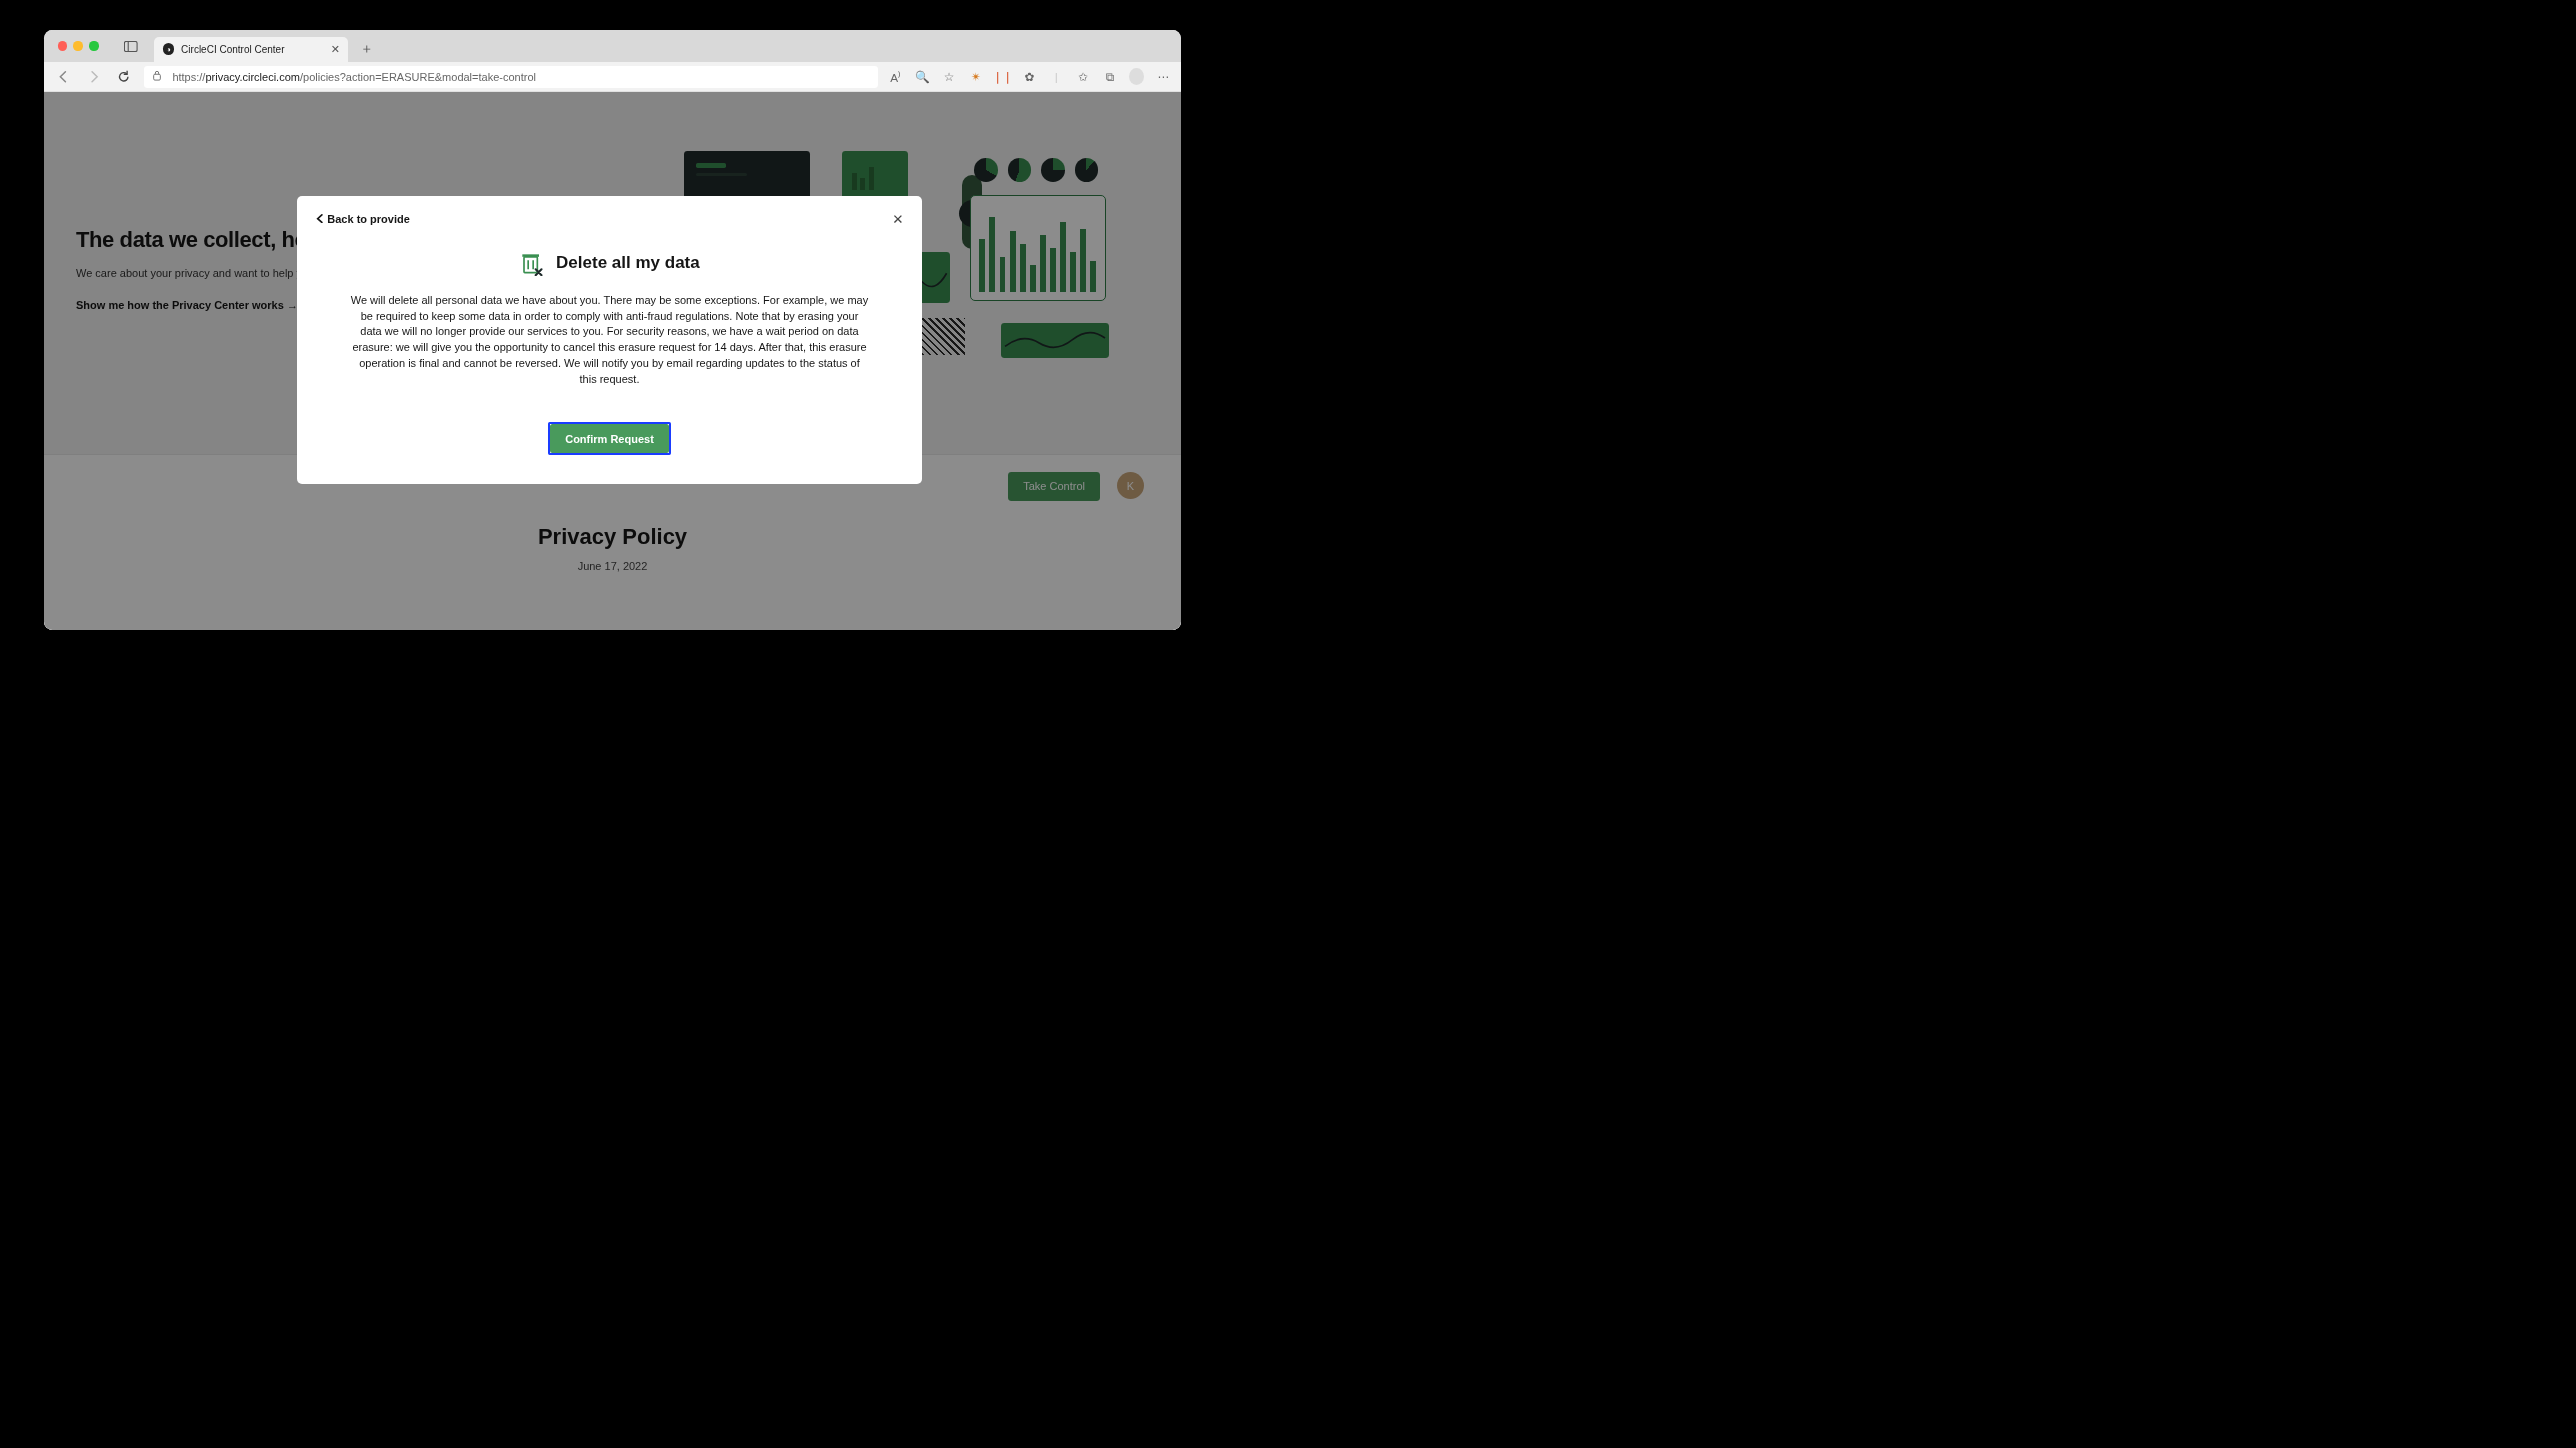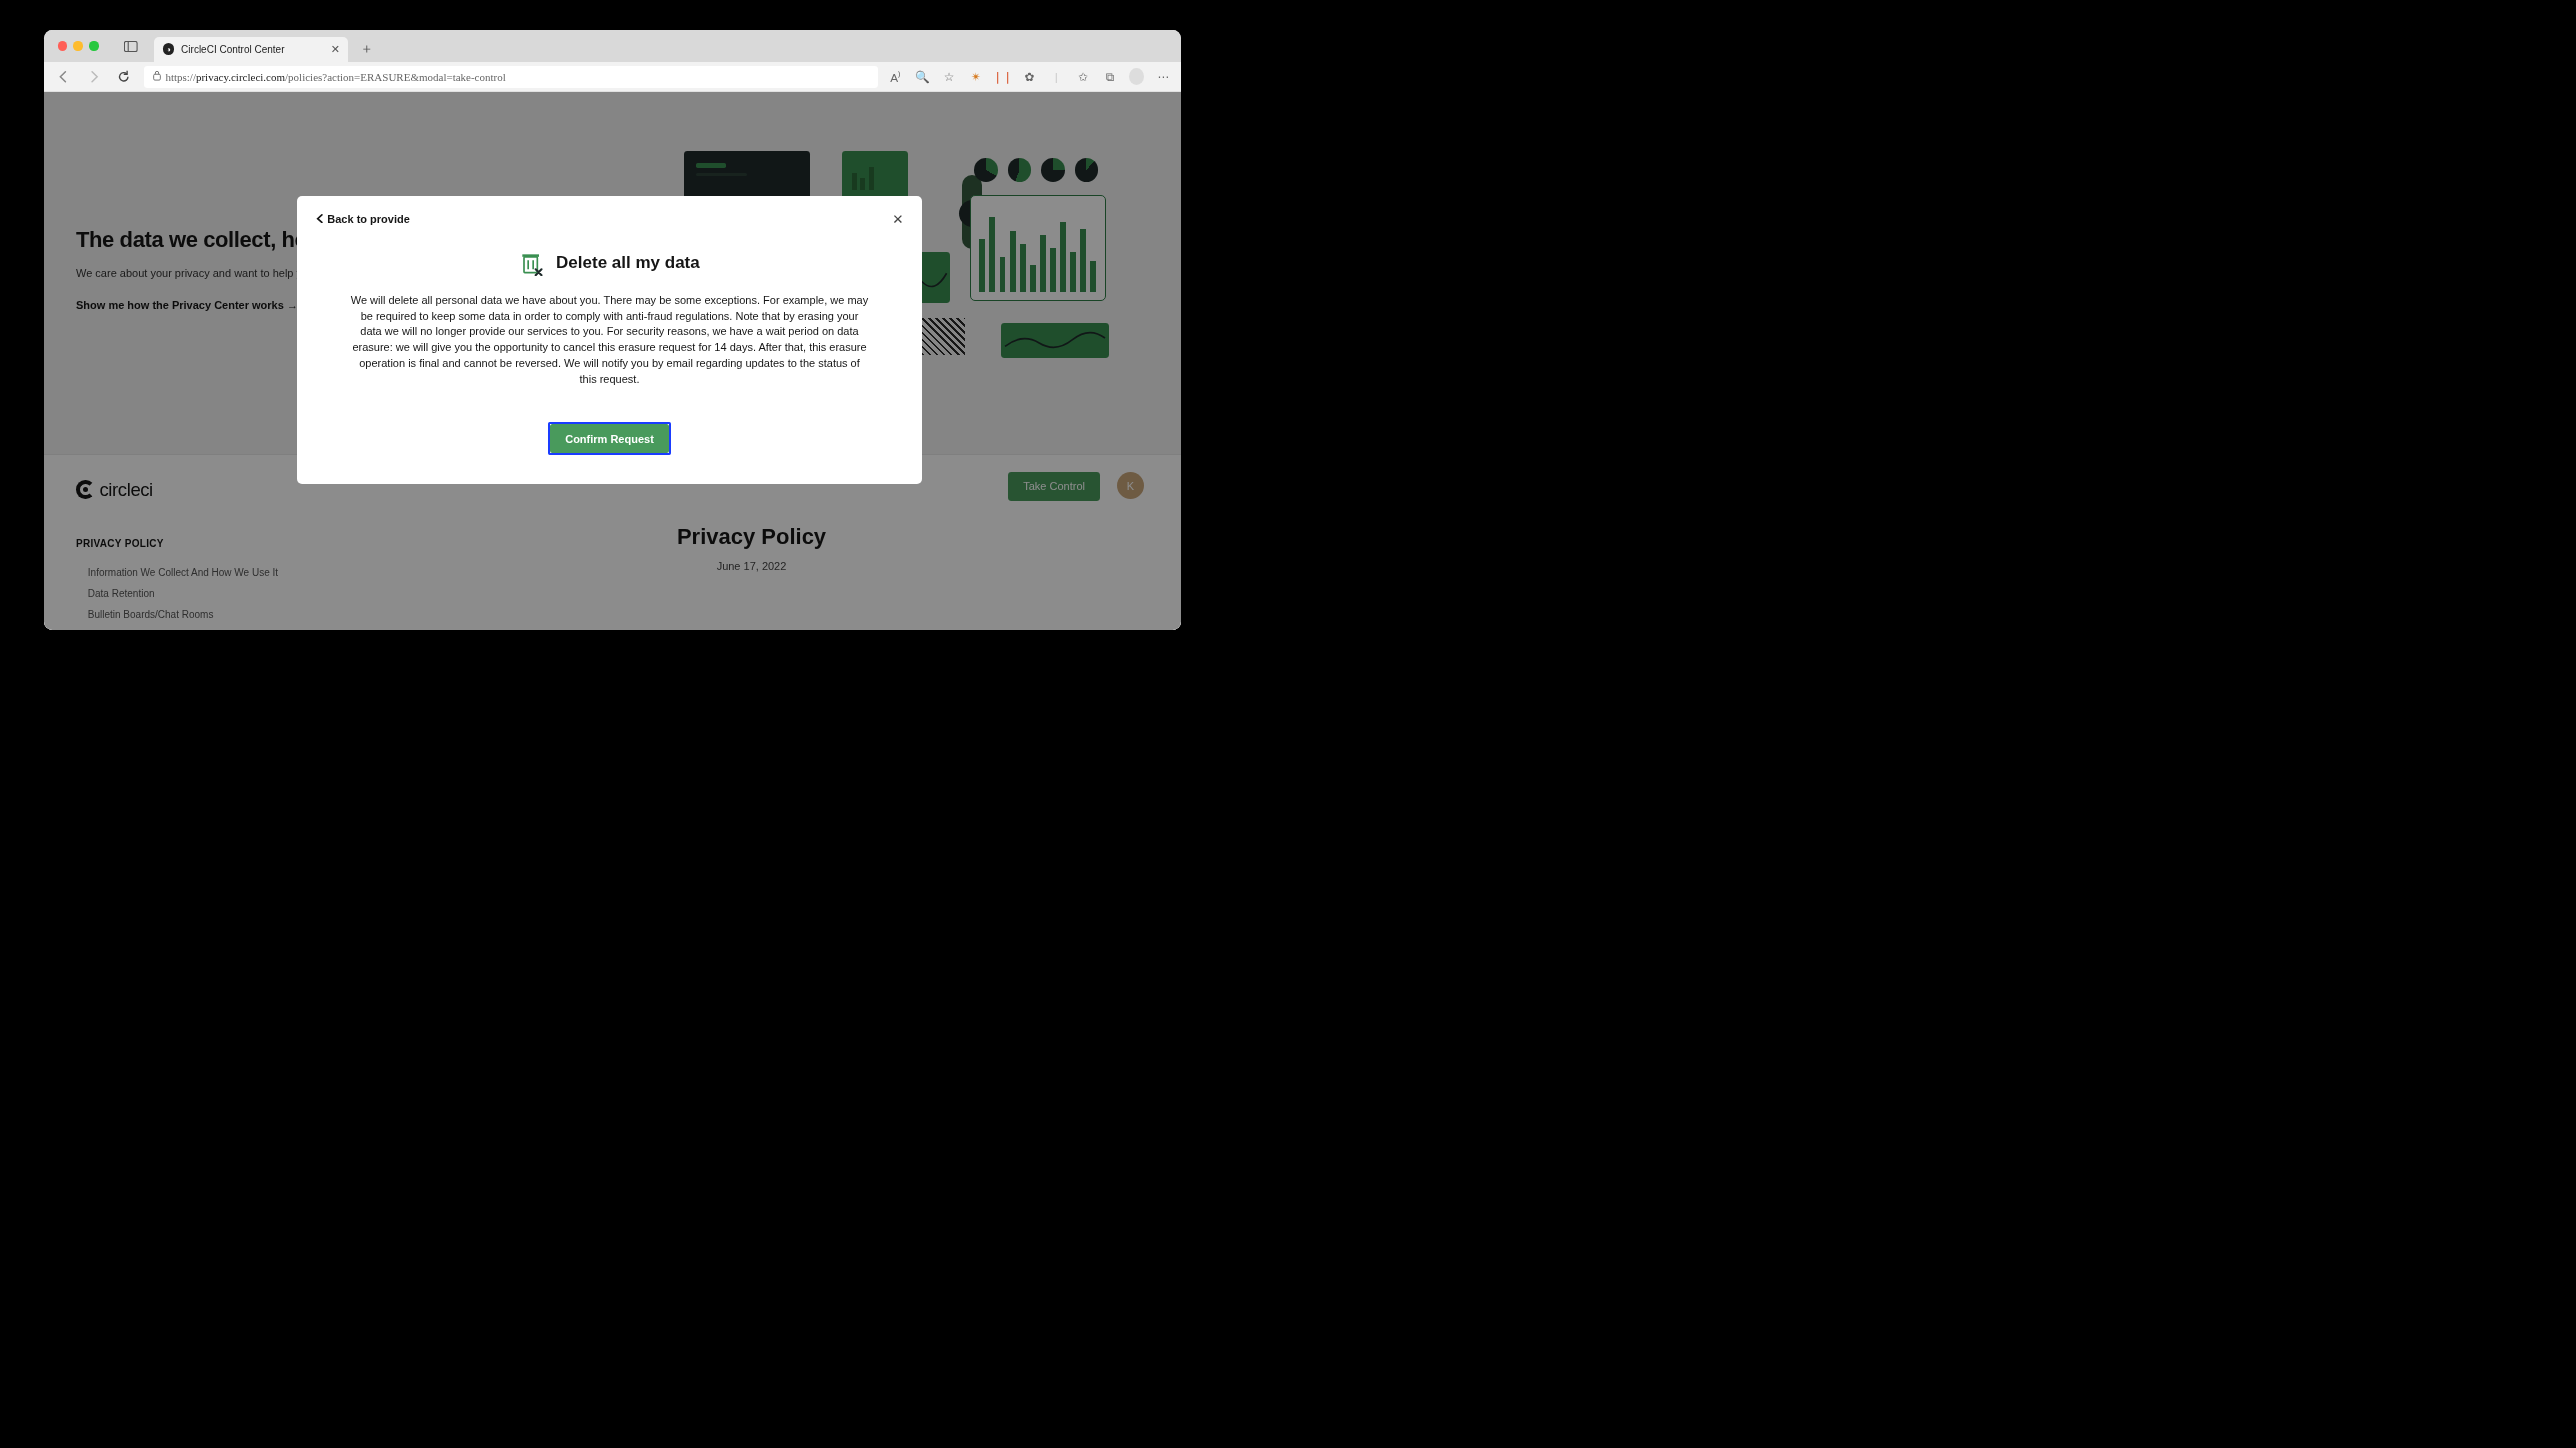--- a/index.html
+++ b/index.html
@@ -71,24 +71,23 @@
     .nav-btn.active { color:#444; }
     .url-field {
       flex:1;
       height: 22px;
       background:#fff;
       border:none;
       border-radius:3.4px;
       display:flex;
       align-items:center;
       padding: 0 8.4px;
-      gap:3px;
+      gap:10px;
       font-size:11px;
       color:#666;
-      font-family:Liberation Serif, serif;
     }
     .url-text .bold { color:#222; font-weight:500; }
     .url-icons { display:flex; gap:11.8px; align-items:center; color:#666; }
     .url-icons .icn { width:15px;height:15px;display:flex;align-items:center;justify-content:center;font-size:11.8px; }
 
     .page {
       position: relative;
       height: calc(100% - 62px);
       background:#f3f3f3;
       overflow:hidden;
@@ -339,30 +338,20 @@
         <div class="viz hatch" style="left:286px;top:226px;width:71px;height:37px"></div>
         <div class="viz wave" style="left:393px;top:231px;width:108px;height:35px">
           <svg width="108" height="35" viewBox="0 0 128 42">
               <path d="M4 28 Q 25 12 45 24 T 85 20 T 124 18" stroke="#1f2b2b" stroke-width="2" fill="none"></path>
             </svg>
         </div>
       </div>
     </div>
 
     <div class="page-bottom">
-      <div class="page-bottom-left">
-        <div class="logo-row">
-          <div class="logo-mark"></div>
-          <div class="logo-text">circleci</div>
-        </div>
-        <div class="sidebar-section">PRIVACY POLICY</div>
-        <div class="sidebar-item">Information We Collect And How We Use It</div>
-        <div class="sidebar-item">Data Retention</div>
-        <div class="sidebar-item">Bulletin Boards/Chat Rooms</div>
-      </div>
       <div class="page-bottom-right">
         <div class="pp-title">Privacy Policy</div>
         <div class="pp-date">June 17, 2022</div>
         <div class="take-control-btn">Take Control</div>
         <div class="avatar">K</div>
       </div>
     </div>
 
     <div class="overlay"></div>
 

